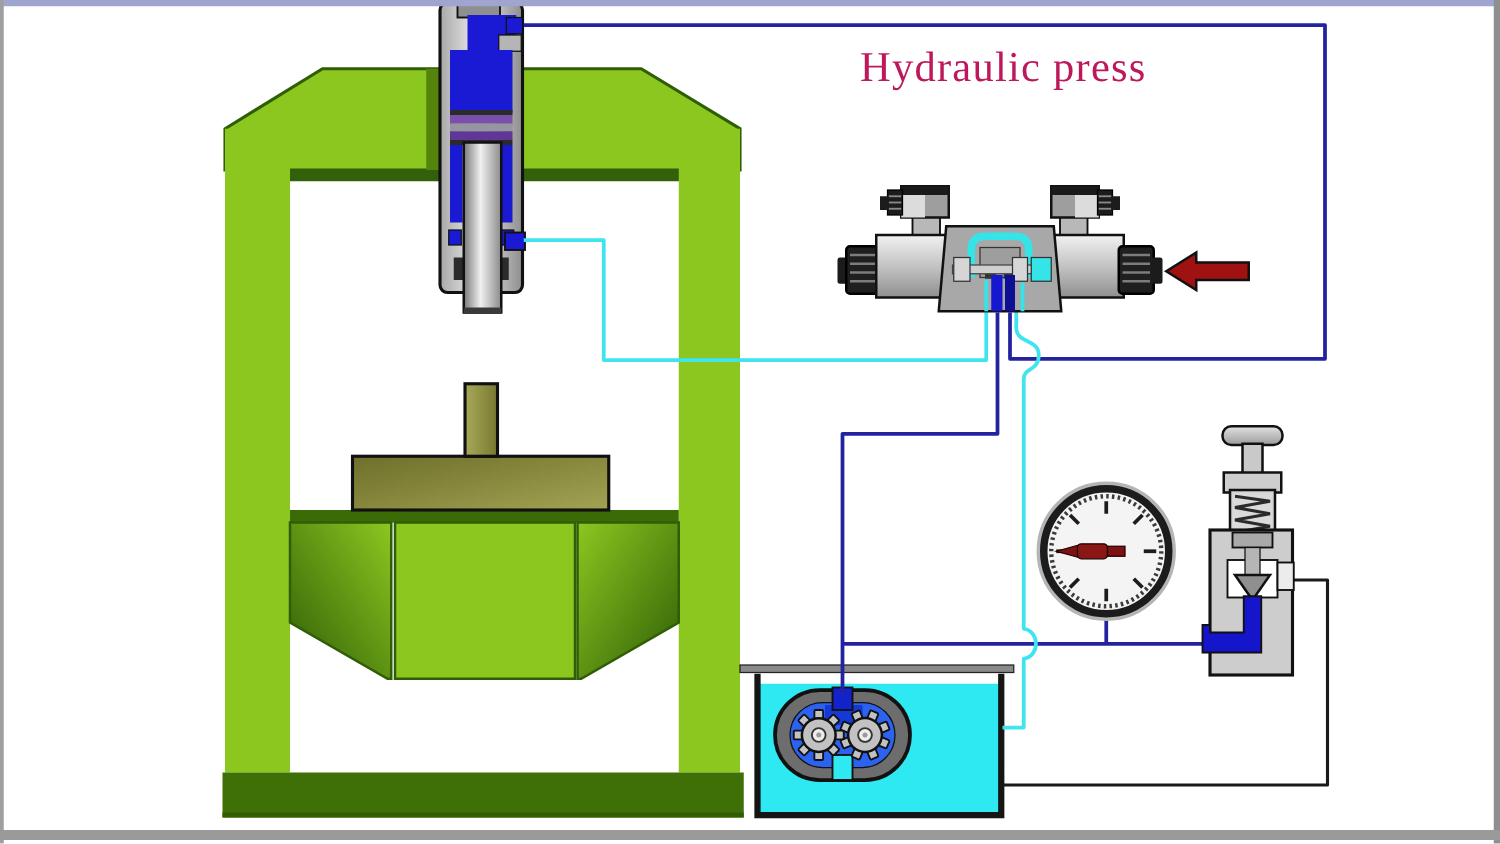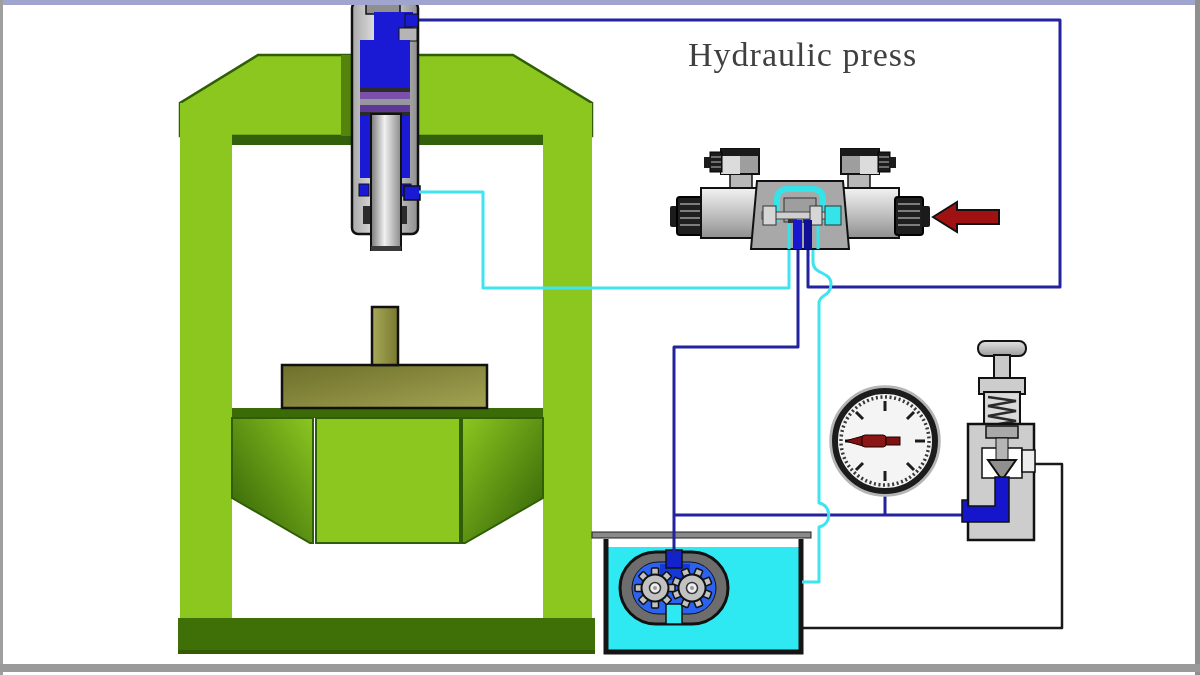--- a/index.html
+++ b/index.html
@@ -1,20 +1,20 @@
 <!DOCTYPE html>
 <html><head>
 <meta charset="utf-8">
 <style>
   html,body{margin:0;padding:0;background:#ffffff;}
   .stage{position:relative;width:1200px;height:675px;background:#ffffff;overflow:hidden;
          font-family:"Liberation Serif", serif;}
   .stage svg{position:absolute;left:0;top:0;}
   .diagram-title{position:absolute;left:688px;top:36px;width:260px;
-                 font-family:"Liberation Serif", serif;font-size:34px;color:#404040;
+                 font-family:"Liberation Serif", serif;font-size:34px;color:#be185d;
                  white-space:nowrap;letter-spacing:1px;}
 </style>
 </head>
 <body>
 
 <div class="stage">
 
 <svg width="1200" height="675" viewBox="0 0 1200 675">
   <defs>
     <linearGradient id="gradMetalH" x1="0" y1="0" x2="1" y2="0">

